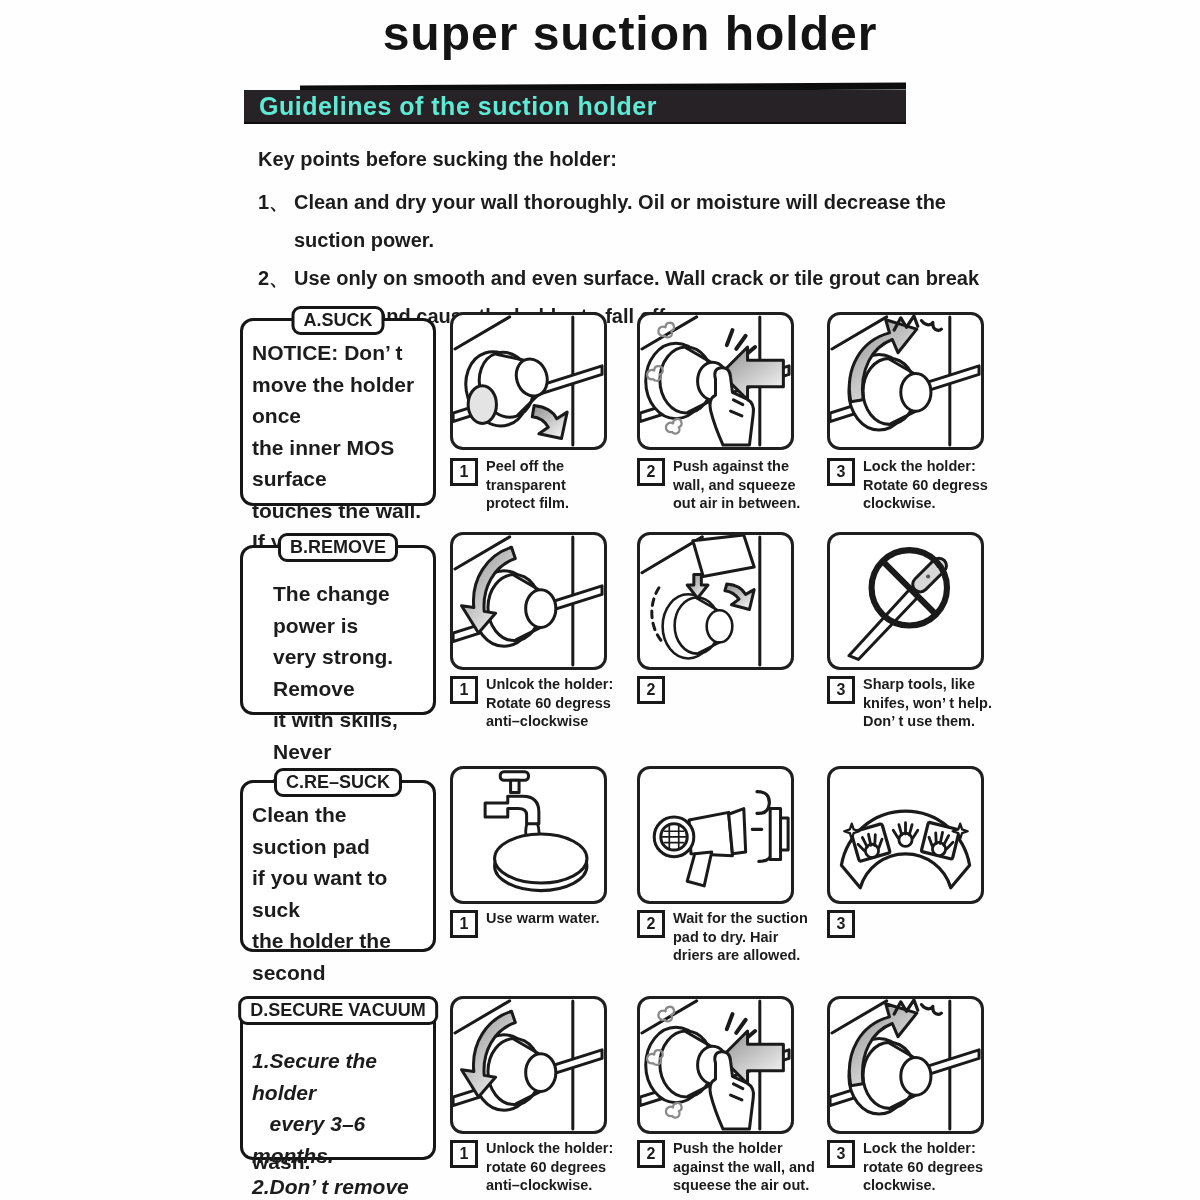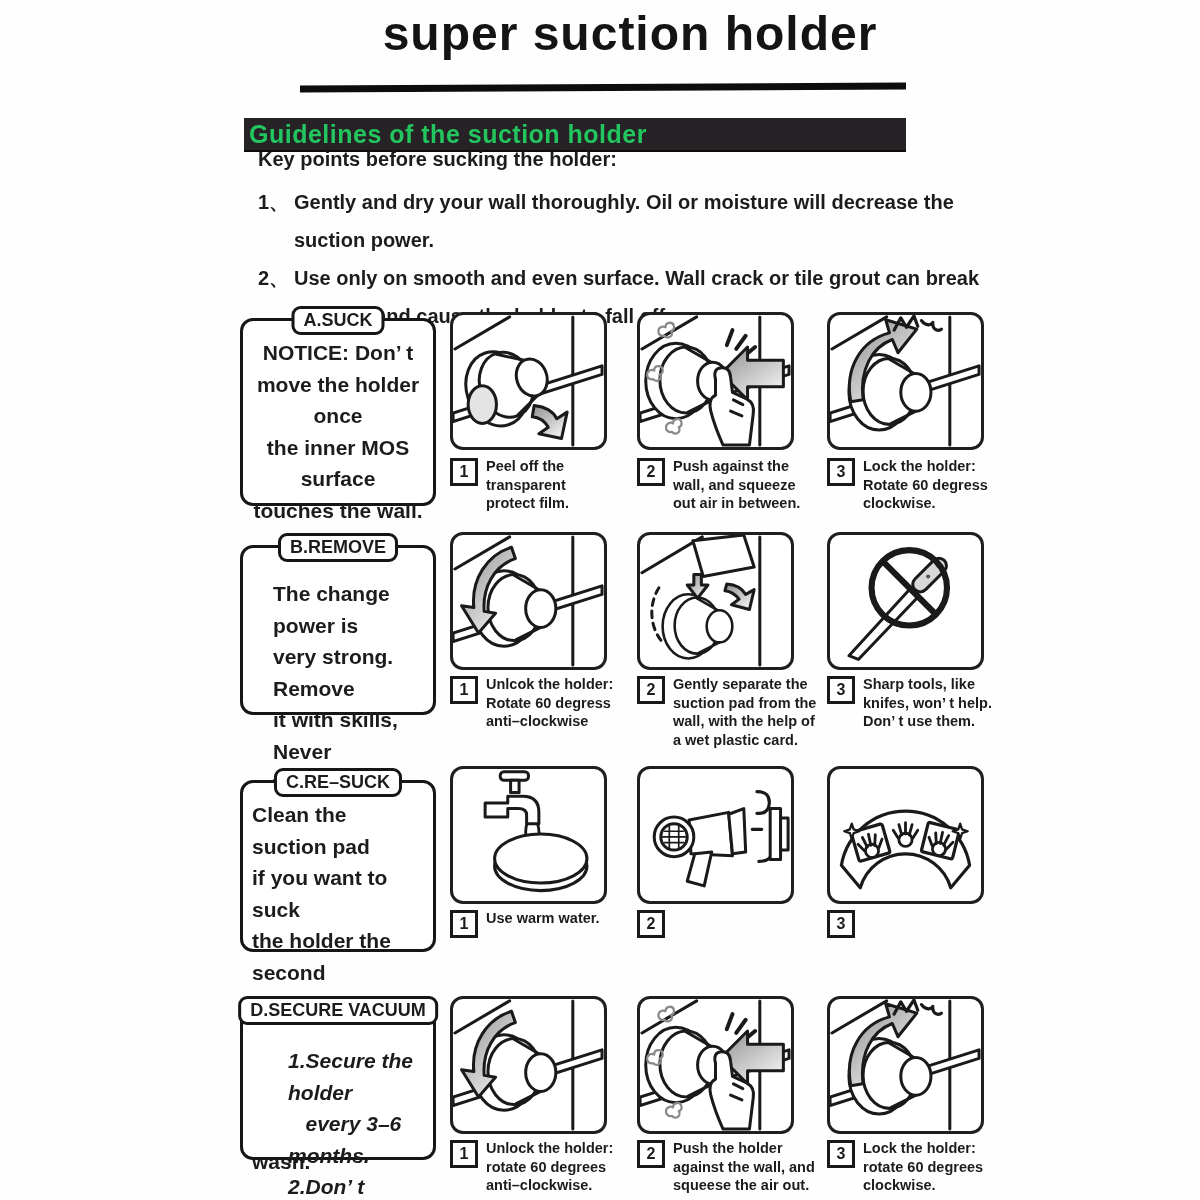--- a/index.html
+++ b/index.html
@@ -10,24 +10,23 @@
   .title{
     position:absolute;top:6px;left:240px;width:780px;margin:0;text-align:center;
     font-size:48px;font-weight:bold;letter-spacing:1px;color:#141414;
   }
   .gbar-sliver{
     position:absolute;left:300px;top:84px;width:606px;height:7px;background:#0d0d0d;
     transform:rotate(-0.3deg);
   }
   .gbar{
     position:absolute;left:244px;top:90px;width:662px;height:34px;background:#262226;
-    color:#22c55e;font-size:25px;font-weight:bold;line-height:33px;
-    padding-left:5px;box-sizing:border-box;letter-spacing:0.5px;
+    color:#5eead4;font-size:25px;font-weight:bold;line-height:33px;
+    padding-left:15px;box-sizing:border-box;letter-spacing:0.5px;
     border-bottom:2px solid #0d0d0d;
-    margin-top:28px;
   }
   .keypoints{position:absolute;left:258px;top:148px;width:730px;font-weight:bold;}
   .kp-heading{font-size:20px;margin-bottom:12px;}
   .kp-item{display:flex;font-size:20px;line-height:1.9;}
   .kp-marker{flex:none;width:36px;}
   .pre{white-space:pre-wrap;}
   .section-box{
     position:absolute;left:240px;width:196px;border:3px solid #161616;border-radius:13px;
     background:#fff;box-sizing:border-box;
   }
@@ -190,31 +189,31 @@
 
   <div class="gbar-sliver"></div>
   <div class="gbar">
     <span>Guidelines of the suction holder</span>
   </div>
 
   <div class="keypoints">
     <div class="kp-heading">Key points before sucking the holder:</div>
     <div class="kp-item">
       <span class="kp-marker">1、</span>
-      <span class="pre">Gently and dry your wall thoroughly. Oil or moisture will decrease the
+      <span class="pre">Clean and dry your wall thoroughly. Oil or moisture will decrease the
 suction power.</span>
     </div>
     <div class="kp-item">
       <span class="kp-marker">2、</span>
       <span class="pre">Use only on smooth and even surface. Wall crack or tile grout can break
 vacuum and cause the holder to fall off.</span>
     </div>
   </div>
 
-  <div class="section-box" style="top:318px;height:188px;text-align:center;">
+  <div class="section-box" style="top:318px;height:188px;">
     <div class="section-tab">A.SUCK</div>
     <div class="section-body">NOTICE: Don’ t
 move the holder once
 the inner MOS surface
 touches the wall. If you
 have to change its
 position, follow step
 C–RE–SUCK.</div>
   </div>
   <div class="section-box" style="top:545px;height:170px;padding-left:21px;">
@@ -227,21 +226,21 @@
   </div>
   <div class="section-box" style="top:780px;height:172px;">
     <div class="section-tab">C.RE–SUCK</div>
     <div class="section-body">Clean the suction pad
 if you want to suck
 the holder the second
 time. Use cloth or dish
 detergents. Don’ t use
 hair or body wash.</div>
   </div>
-  <div class="section-box" style="top:1008px;height:152px;padding-left:36px;">
+  <div class="section-box" style="top:1008px;height:152px;">
     <div class="section-tab">D.SECURE VACUUM</div>
     <div class="section-body" style="padding-top:34px;font-style:italic;">1.Secure the holder
    every 3–6 months.
 2.Don’ t remove the
    holder from the wall.</div>
   </div>
 
   <div class="cell-img" style="left:450px;top:312px;">
     <svg class="illu" viewBox="0 0 160 140">
         <use href="#scene-peel"></use>
@@ -294,24 +293,20 @@
   </div>
 
   <div class="caption" style="left:450px;top:675px;">
     <div class="stepnum">1</div>
     <div class="cap-text pre">Unlcok the holder:
 Rotate 60 degress
 anti–clockwise</div>
   </div>
   <div class="caption" style="left:637px;top:675px;">
     <div class="stepnum">2</div>
-    <div class="cap-text pre">Gently separate the
-suction pad from the
-wall, with the help of
-a wet plastic card.</div>
   </div>
   <div class="caption" style="left:827px;top:675px;">
     <div class="stepnum">3</div>
     <div class="cap-text pre">Sharp tools, like
 knifes, won’ t help.
 Don’ t use them.</div>
   </div>
 
   <div class="cell-img" style="left:450px;top:766px;">
     <svg class="illu" viewBox="0 0 160 140">
@@ -328,20 +323,23 @@
         <use href="#scene-wipe"></use>
       </svg>
   </div>
 
   <div class="caption" style="left:450px;top:909px;">
     <div class="stepnum">1</div>
     <div class="cap-text pre">Use warm water.</div>
   </div>
   <div class="caption" style="left:637px;top:909px;">
     <div class="stepnum">2</div>
+    <div class="cap-text pre">Wait for the suction
+pad to dry. Hair
+driers are allowed.</div>
   </div>
   <div class="caption" style="left:827px;top:909px;">
     <div class="stepnum">3</div>
   </div>
 
   <div class="cell-img" style="left:450px;top:996px;">
     <svg class="illu" viewBox="0 0 160 140">
         <use href="#scene-unlock"></use>
       </svg>
   </div>

